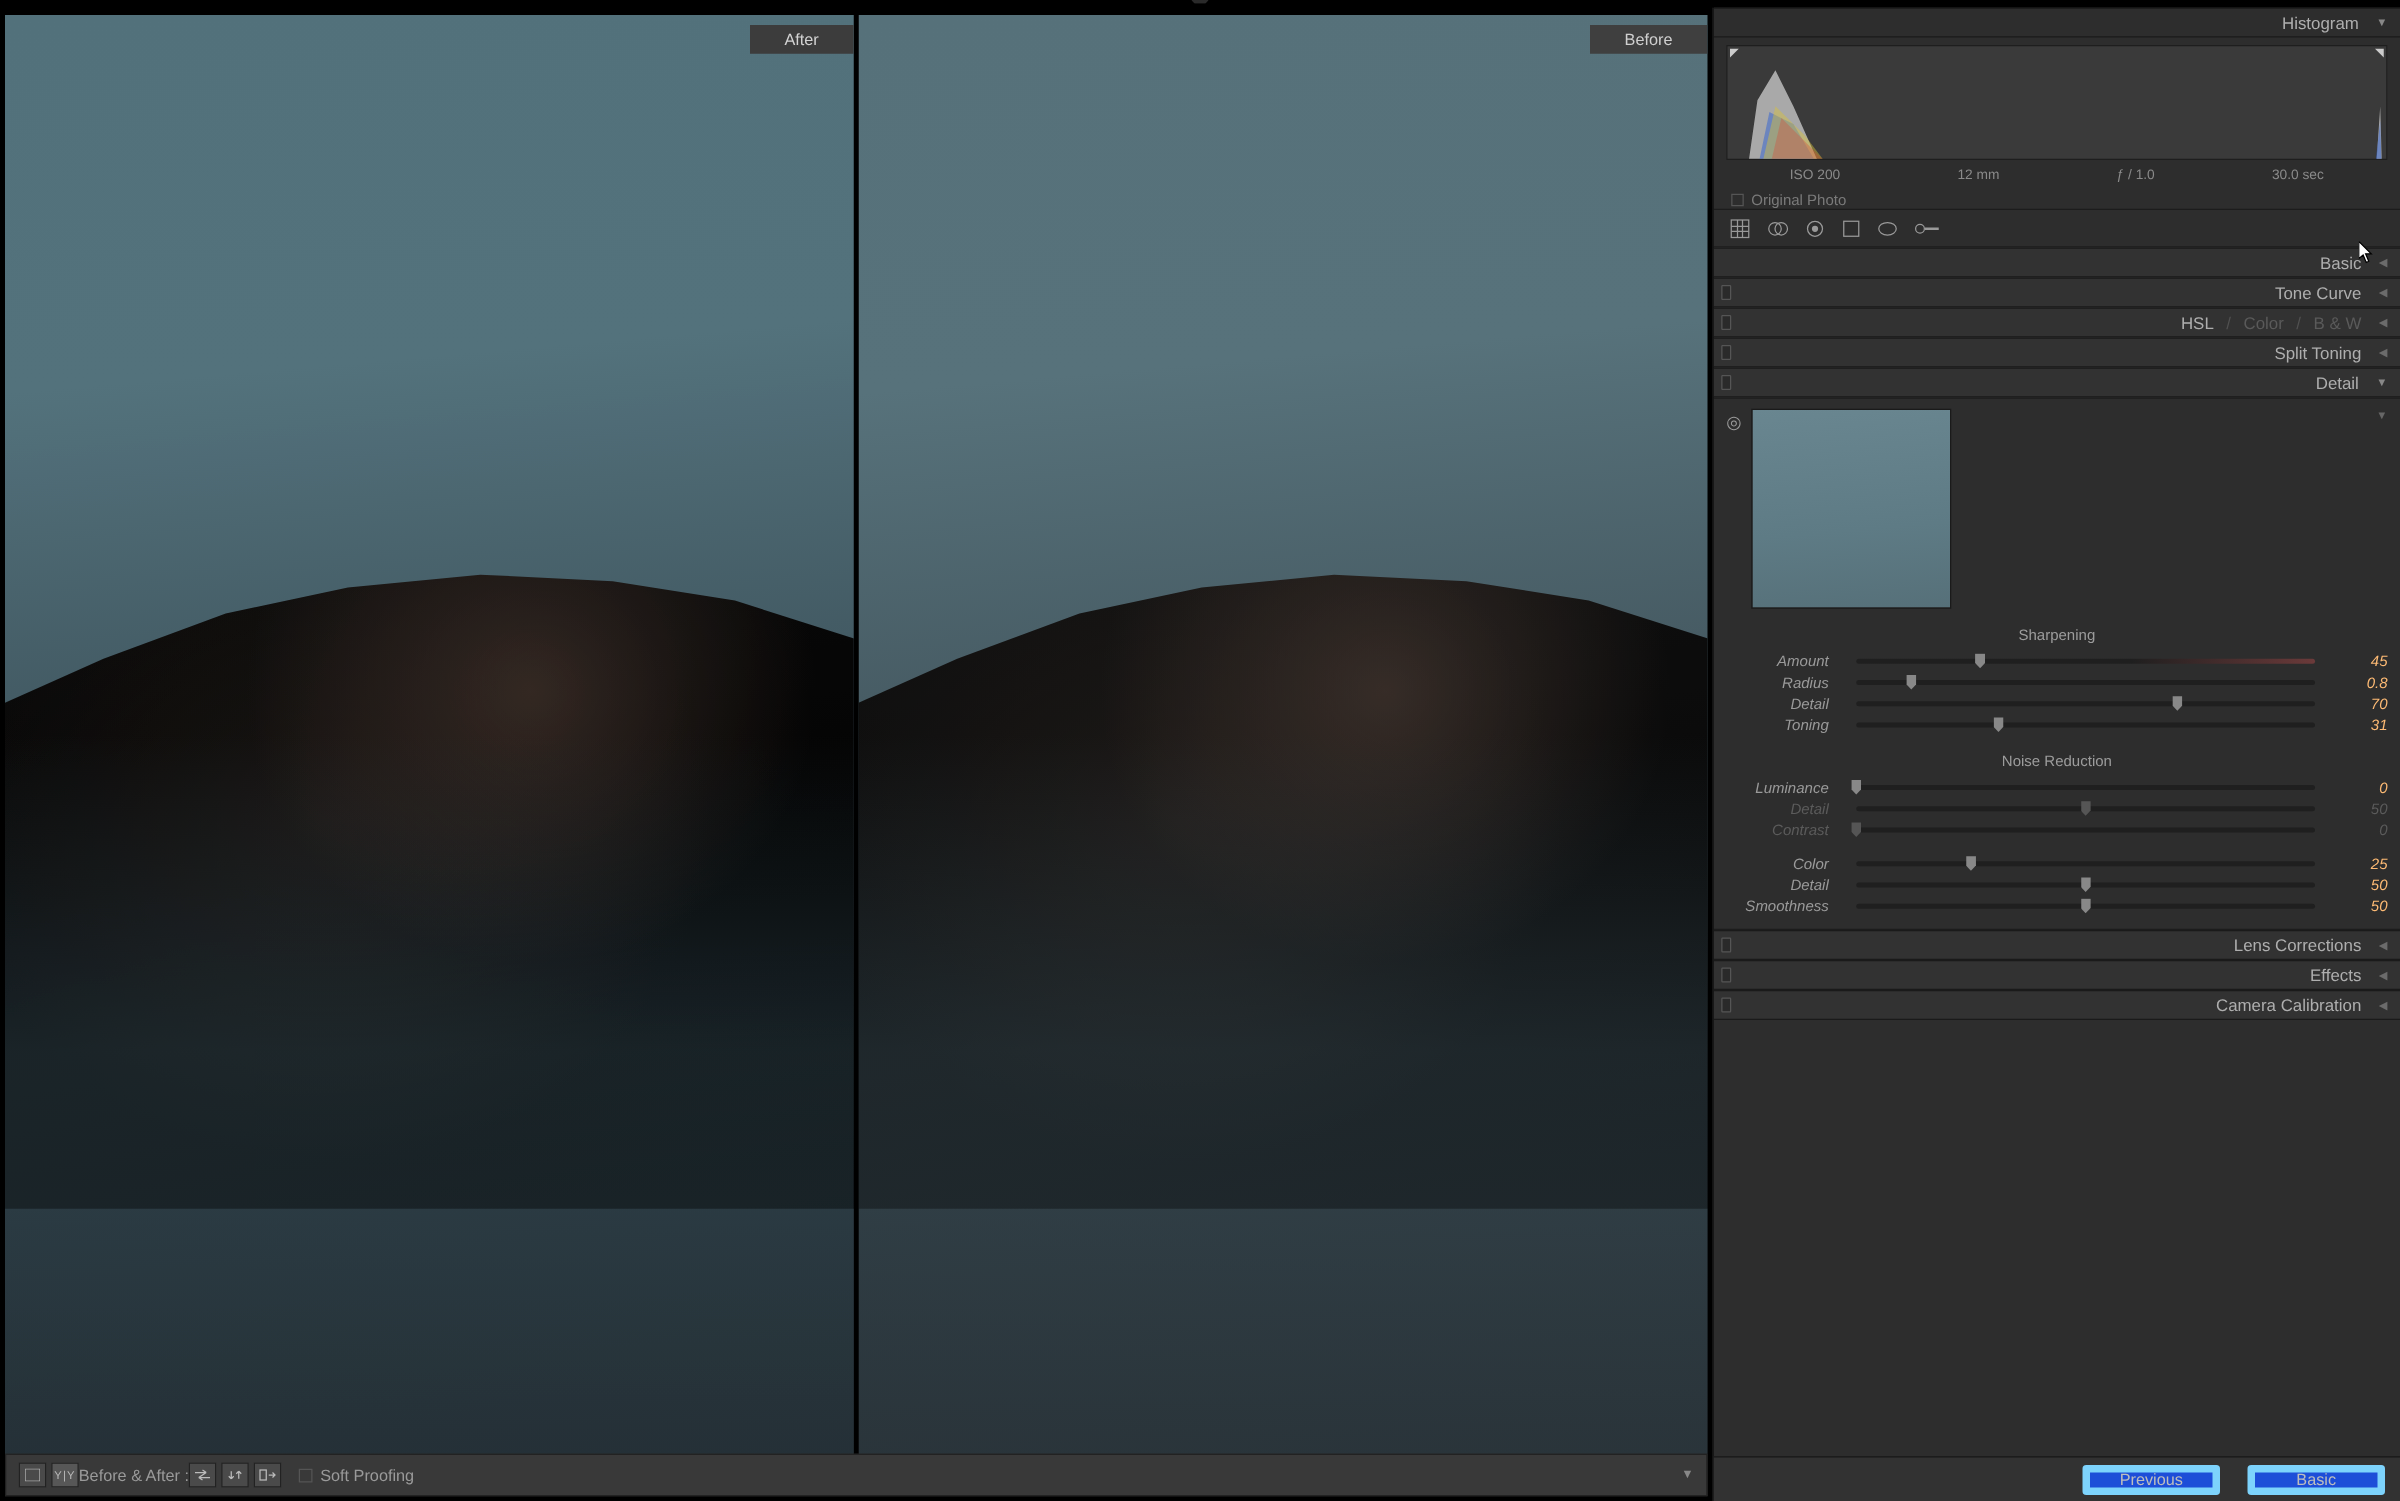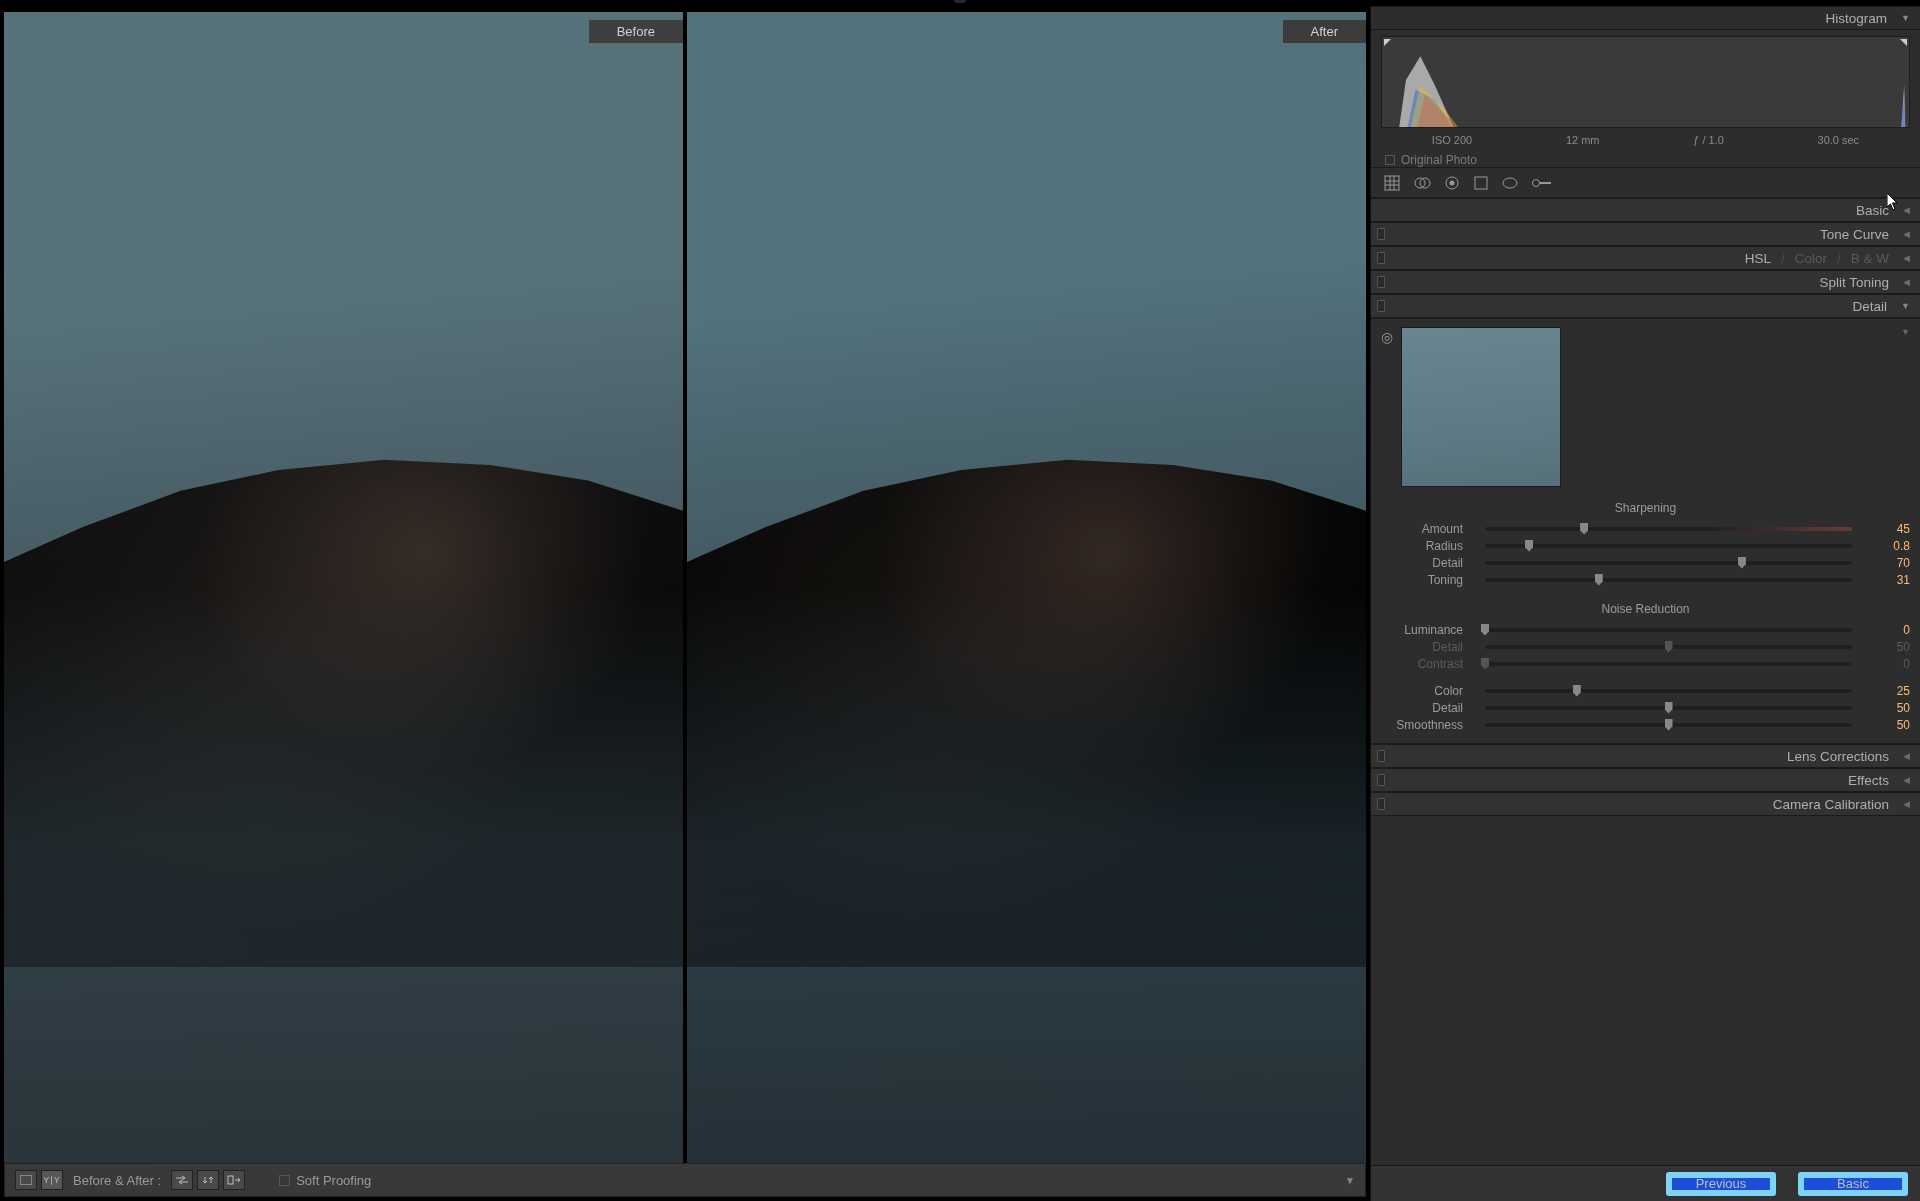--- a/index.html
+++ b/index.html
@@ -32,21 +32,21 @@
   position: absolute; top: 8px; right: 0;
   background: #3f3f3f; color: #cfcfcf;
   font-size: 13px; padding: 4px 28px;
 }
 .pane.before .pane-label { right: 0; }
 
 
 .toolbar {
   height: 34px; margin-top: 0;
   background: #393939; border: 1px solid #222;
-  display: flex; align-items: center; padding: 0 10px; gap: 10px;
+  display: flex; align-items: center; padding: 0 10px; gap: 0;
   color: #9a9a9a; font-size: 13px; position: relative;
 }
 .tb-group { display: flex; gap: 4px; align-items: center; }
 .tb-btn {
   width: 22px; height: 20px; background: #4a4a4a; border: 1px solid #222;
   display: flex; align-items: center; justify-content: center; font-size: 10px; color: #bbb;
 }
 .tb-btn.active { background: #575757; }
 .tb-chk { width: 11px; height: 11px; border: 1px solid #555; display: inline-block; margin-right: 6px; vertical-align: middle; }
 .tb-expand { position: absolute; right: 10px; top: 50%; transform: translateY(-50%); font-size: 10px; color: #888; }
@@ -93,21 +93,21 @@
   border: 1px solid #1a1a1a;
 }
 .mini-tri { margin-left: auto; color: #666; font-size: 9px; }
 
 .sect-title { text-align: center; color: #9c9c9c; font-size: 12px; margin: 14px 0 5px 0; }
 
 .slider-row {
   display: grid;
   grid-template-columns: 82px 1fr 36px;
   align-items: center; gap: 22px;
-  font-size: 12px; height: 17px;
+  font-size: 12px; height: 17px; font-style: italic;
 }
 .slider-row.disabled { color: #5b5b5b; }
 .slider-row .lbl { text-align: right; color: inherit; }
 .slider-row:not(.disabled) .lbl { color: #9a9a9a; }
 .slider-row .val { text-align: right; color: inherit; }
 .slider-row:not(.disabled) .val { color: #fdba74; }
 
 .track { position: relative; height: 4px; background: #1f1f1f; border-radius: 2px; }
 .track.grad-amount { background: linear-gradient(90deg, #1f1f1f 0%, #1f1f1f 60%, #6b3a3a 100%); }
 .knob {
@@ -134,29 +134,29 @@
 </head>
 <body>
 
 <div class="edge-grip"></div>
 
 <div class="app">
 
   <div class="viewport-area">
 
     <div class="before-after-wrap">
+      <div class="pane after">
+        <div class="rock"></div>
+          <div class="mist"></div>
+        <div class="pane-label">After</div>
+      </div>
       <div class="pane before">
         <div class="rock"></div>
           <div class="mist"></div>
         <div class="pane-label">Before</div>
-      </div>
-      <div class="pane after">
-        <div class="rock"></div>
-          <div class="mist"></div>
-        <div class="pane-label">After</div>
       </div>
     </div>
 
     <div class="toolbar">
       <div class="tb-group">
         <div class="tb-btn">
           <svg width="12" height="10">
               <rect width="12" height="10" fill="none" stroke="#bbb"></rect>
             </svg>
         </div>

